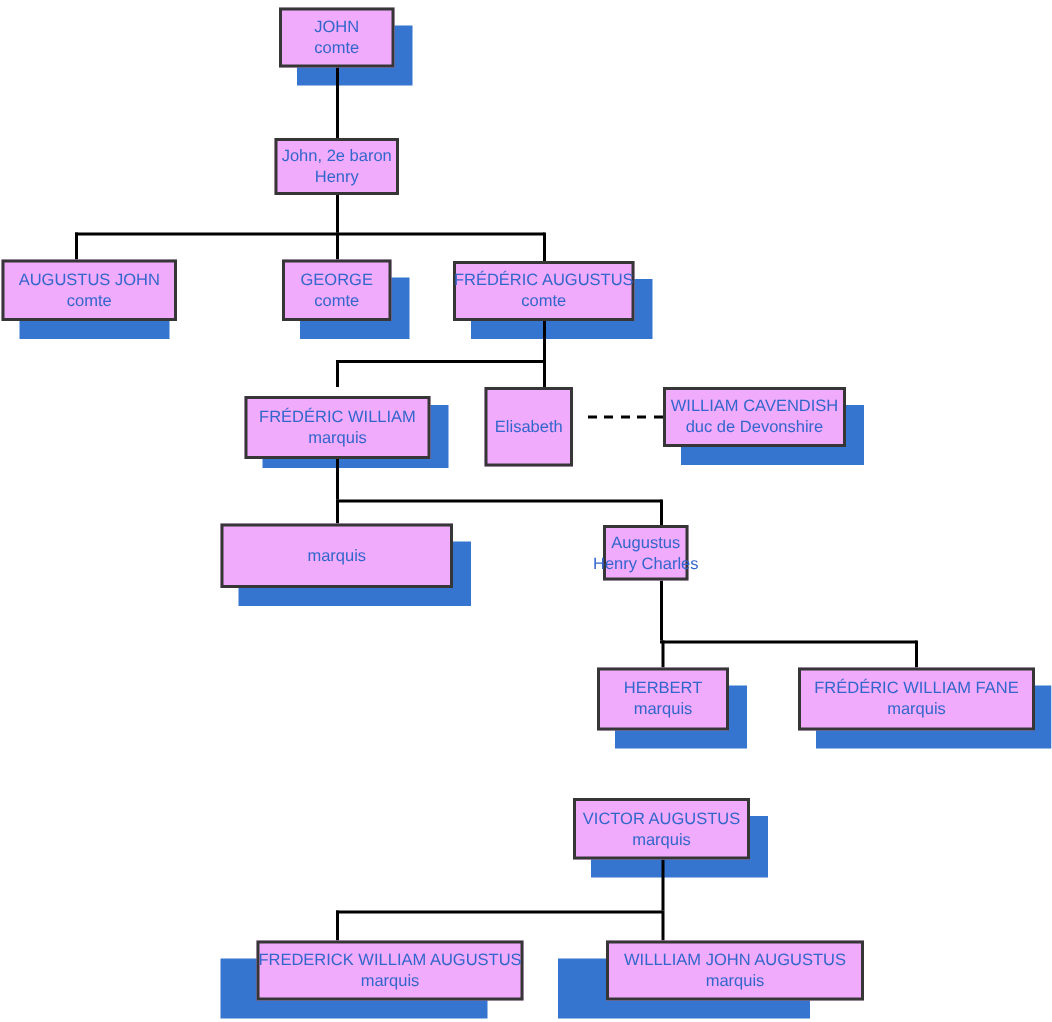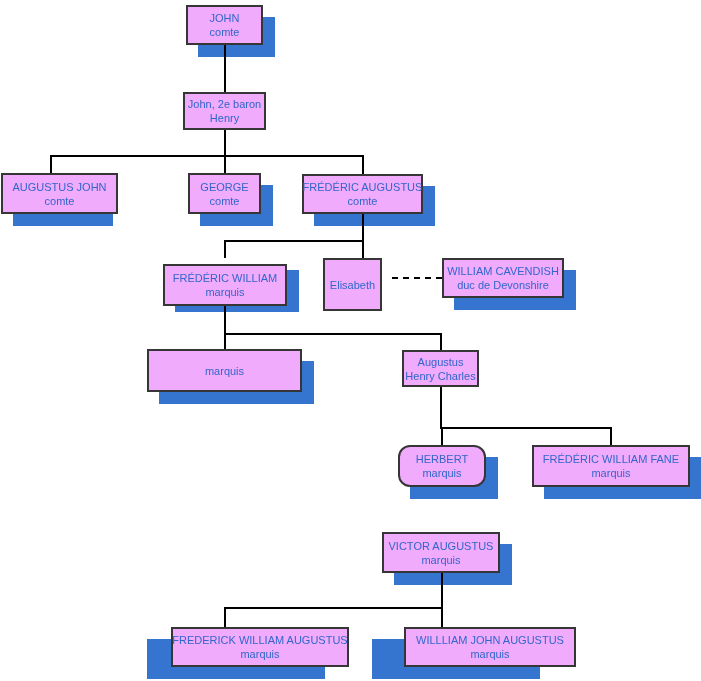--- a/index.html
+++ b/index.html
@@ -107,26 +107,26 @@
     </div>
     <div class="node-shadow" style="left: 454px; top: 270px; width: 122px; height: 40px;"></div>
     <div class="node" style="left: 442px; top: 258px; width: 122px; height: 40px;">
       <span>WILLIAM CAVENDISH</span>
       <span>duc de Devonshire</span>
     </div>
     <div class="node-shadow" style="left: 159px; top: 361px; width: 155px; height: 43px;"></div>
     <div class="node" style="left: 147px; top: 349px; width: 155px; height: 43px;">
       <span>marquis</span>
     </div>
-    <div class="node" style="left: 402px; top: 350px; width: 77px; height: 37px;">
+    <div class="node" style="left: 402px; top: 350px; width: 57px; height: 37px;">
       <span>Augustus</span>
       <span>Henry Charles</span>
     </div>
     <div class="node-shadow" style="left: 410px; top: 457px; width: 88px; height: 42px;"></div>
-    <div class="node" style="left: 398px; top: 445px; width: 88px; height: 42px; border-radius: 12px;">
+    <div class="node" style="left: 398px; top: 445px; width: 88px; height: 42px;">
       <span>HERBERT</span>
       <span>marquis</span>
     </div>
     <div class="node-shadow" style="left: 544px; top: 457px; width: 158px; height: 42px;"></div>
     <div class="node" style="left: 532px; top: 445px; width: 158px; height: 42px; align-items: center;">
       <span>FRÉDÉRIC WILLIAM FANE</span>
       <span>marquis</span>
     </div>
     <div class="node-shadow" style="left: 394px; top: 544px; width: 118px; height: 41px;"></div>
     <div class="node" style="left: 382px; top: 532px; width: 118px; height: 41px;">

